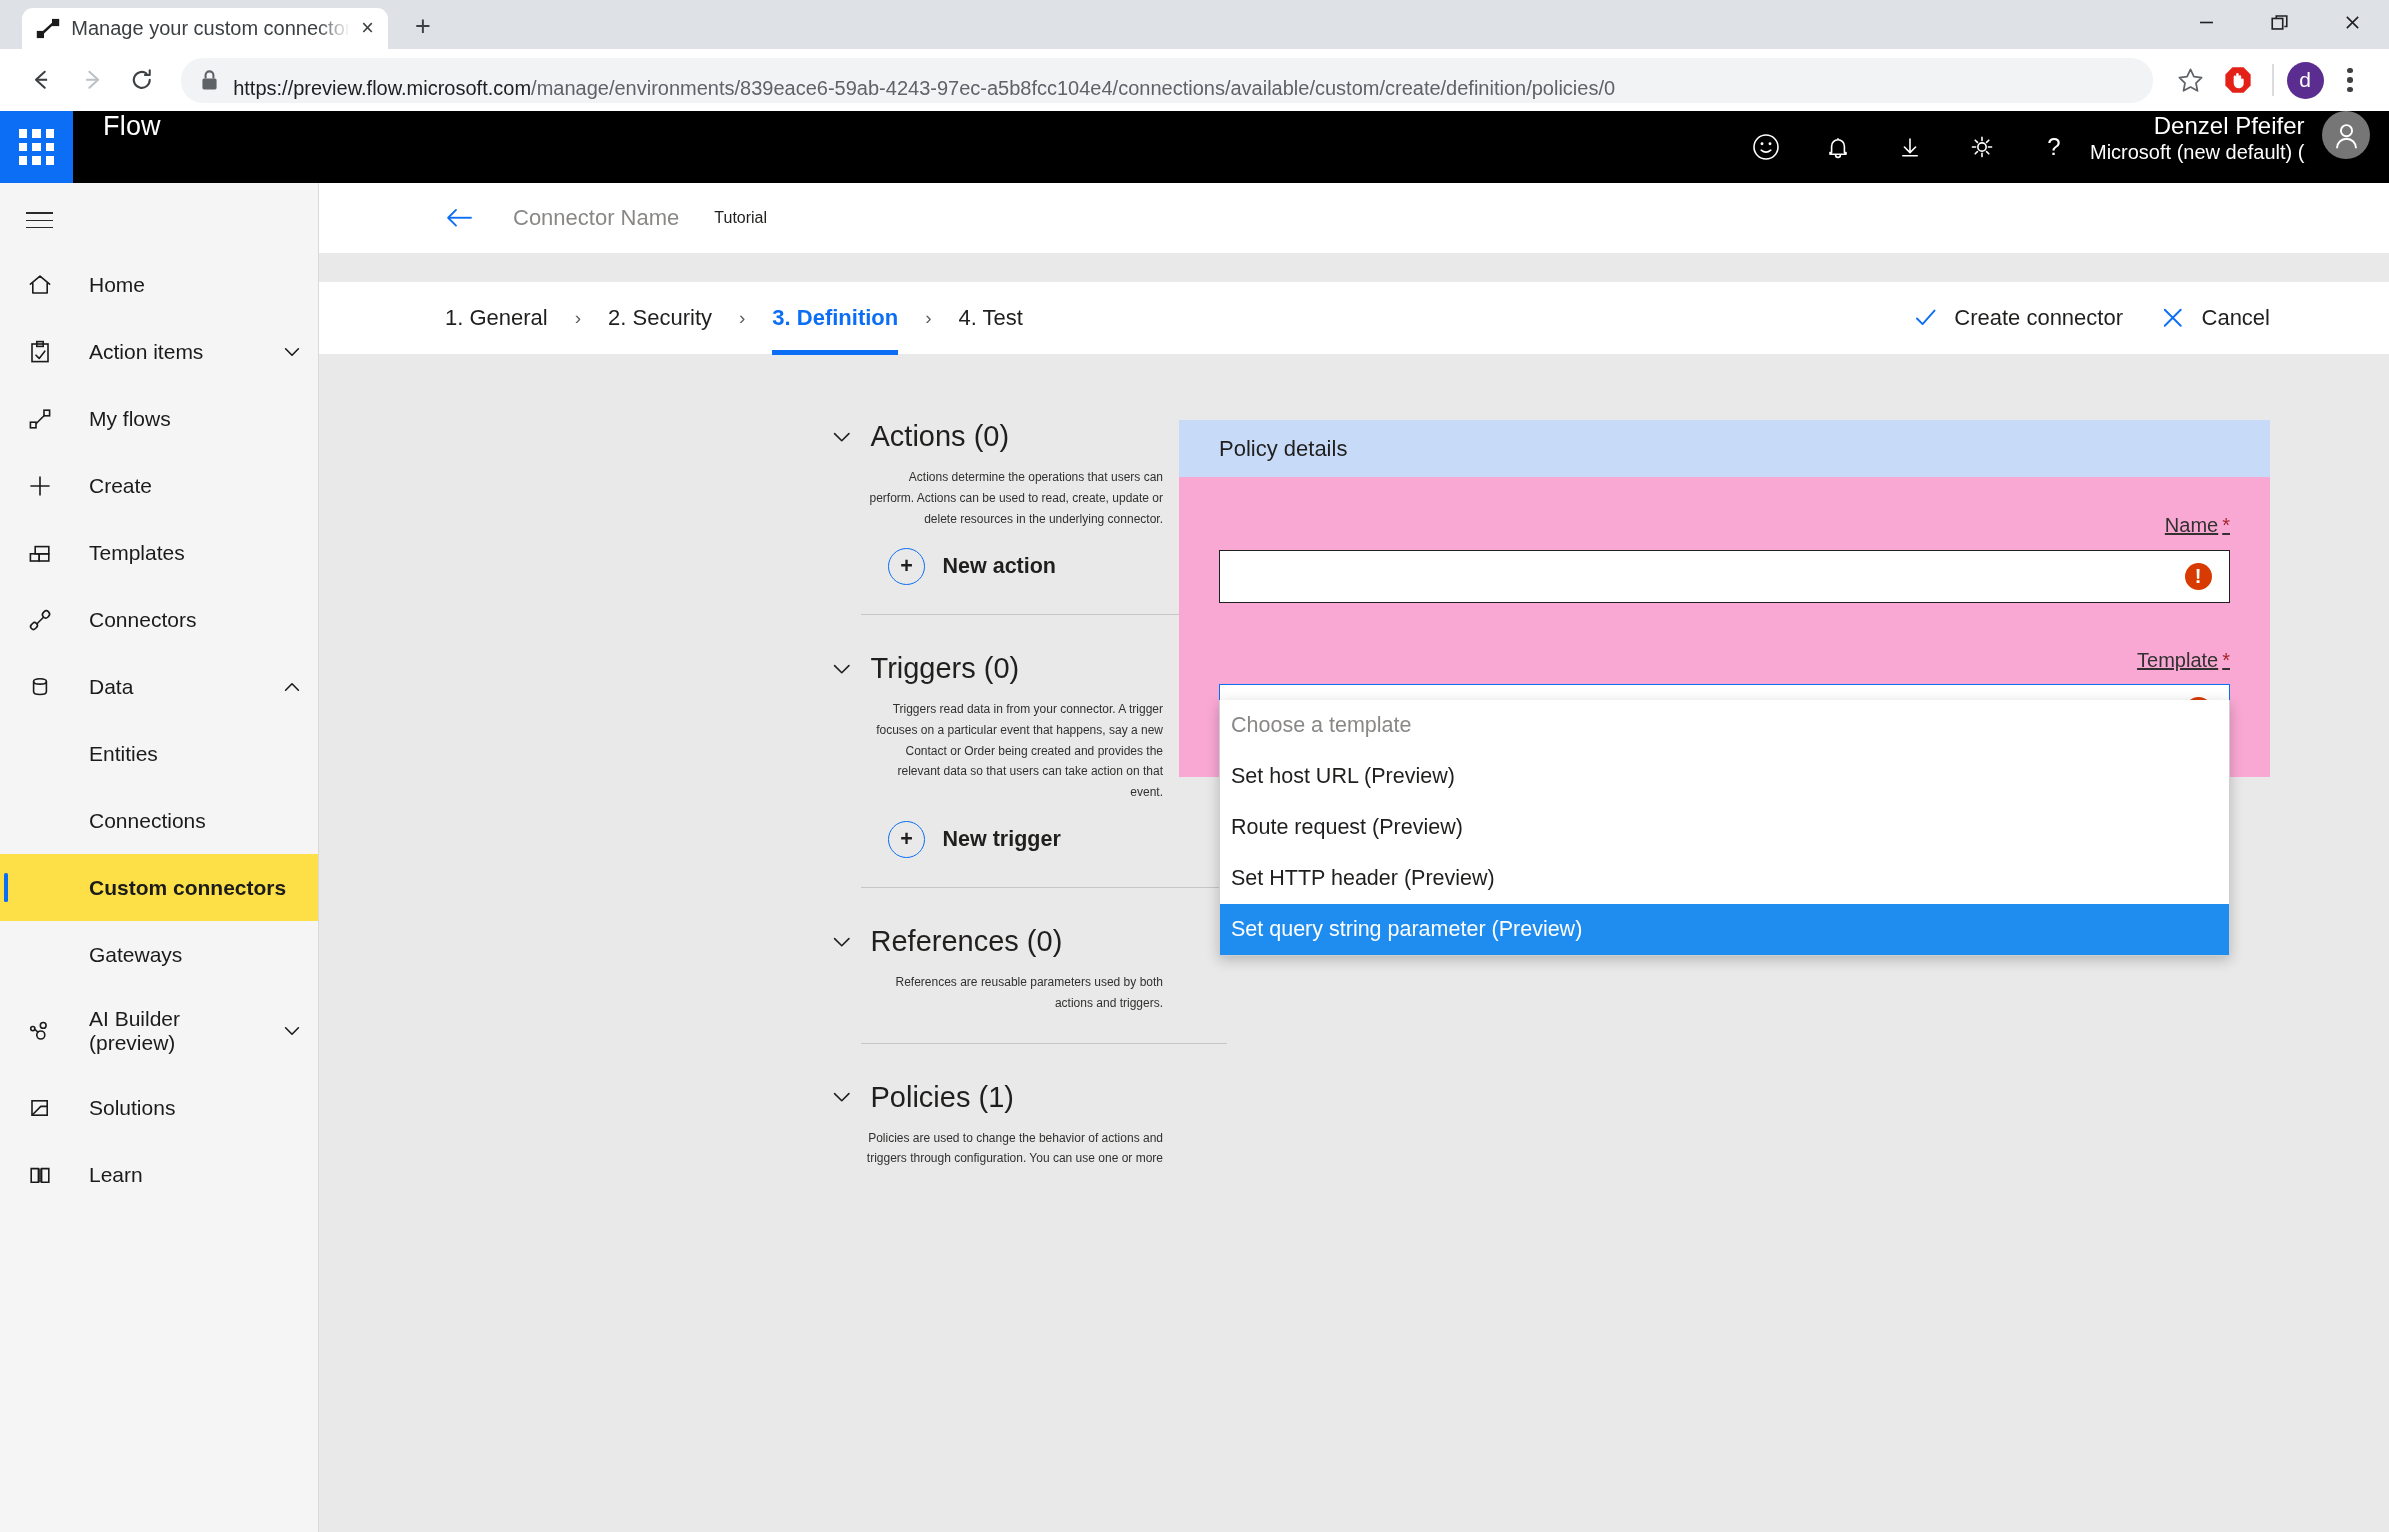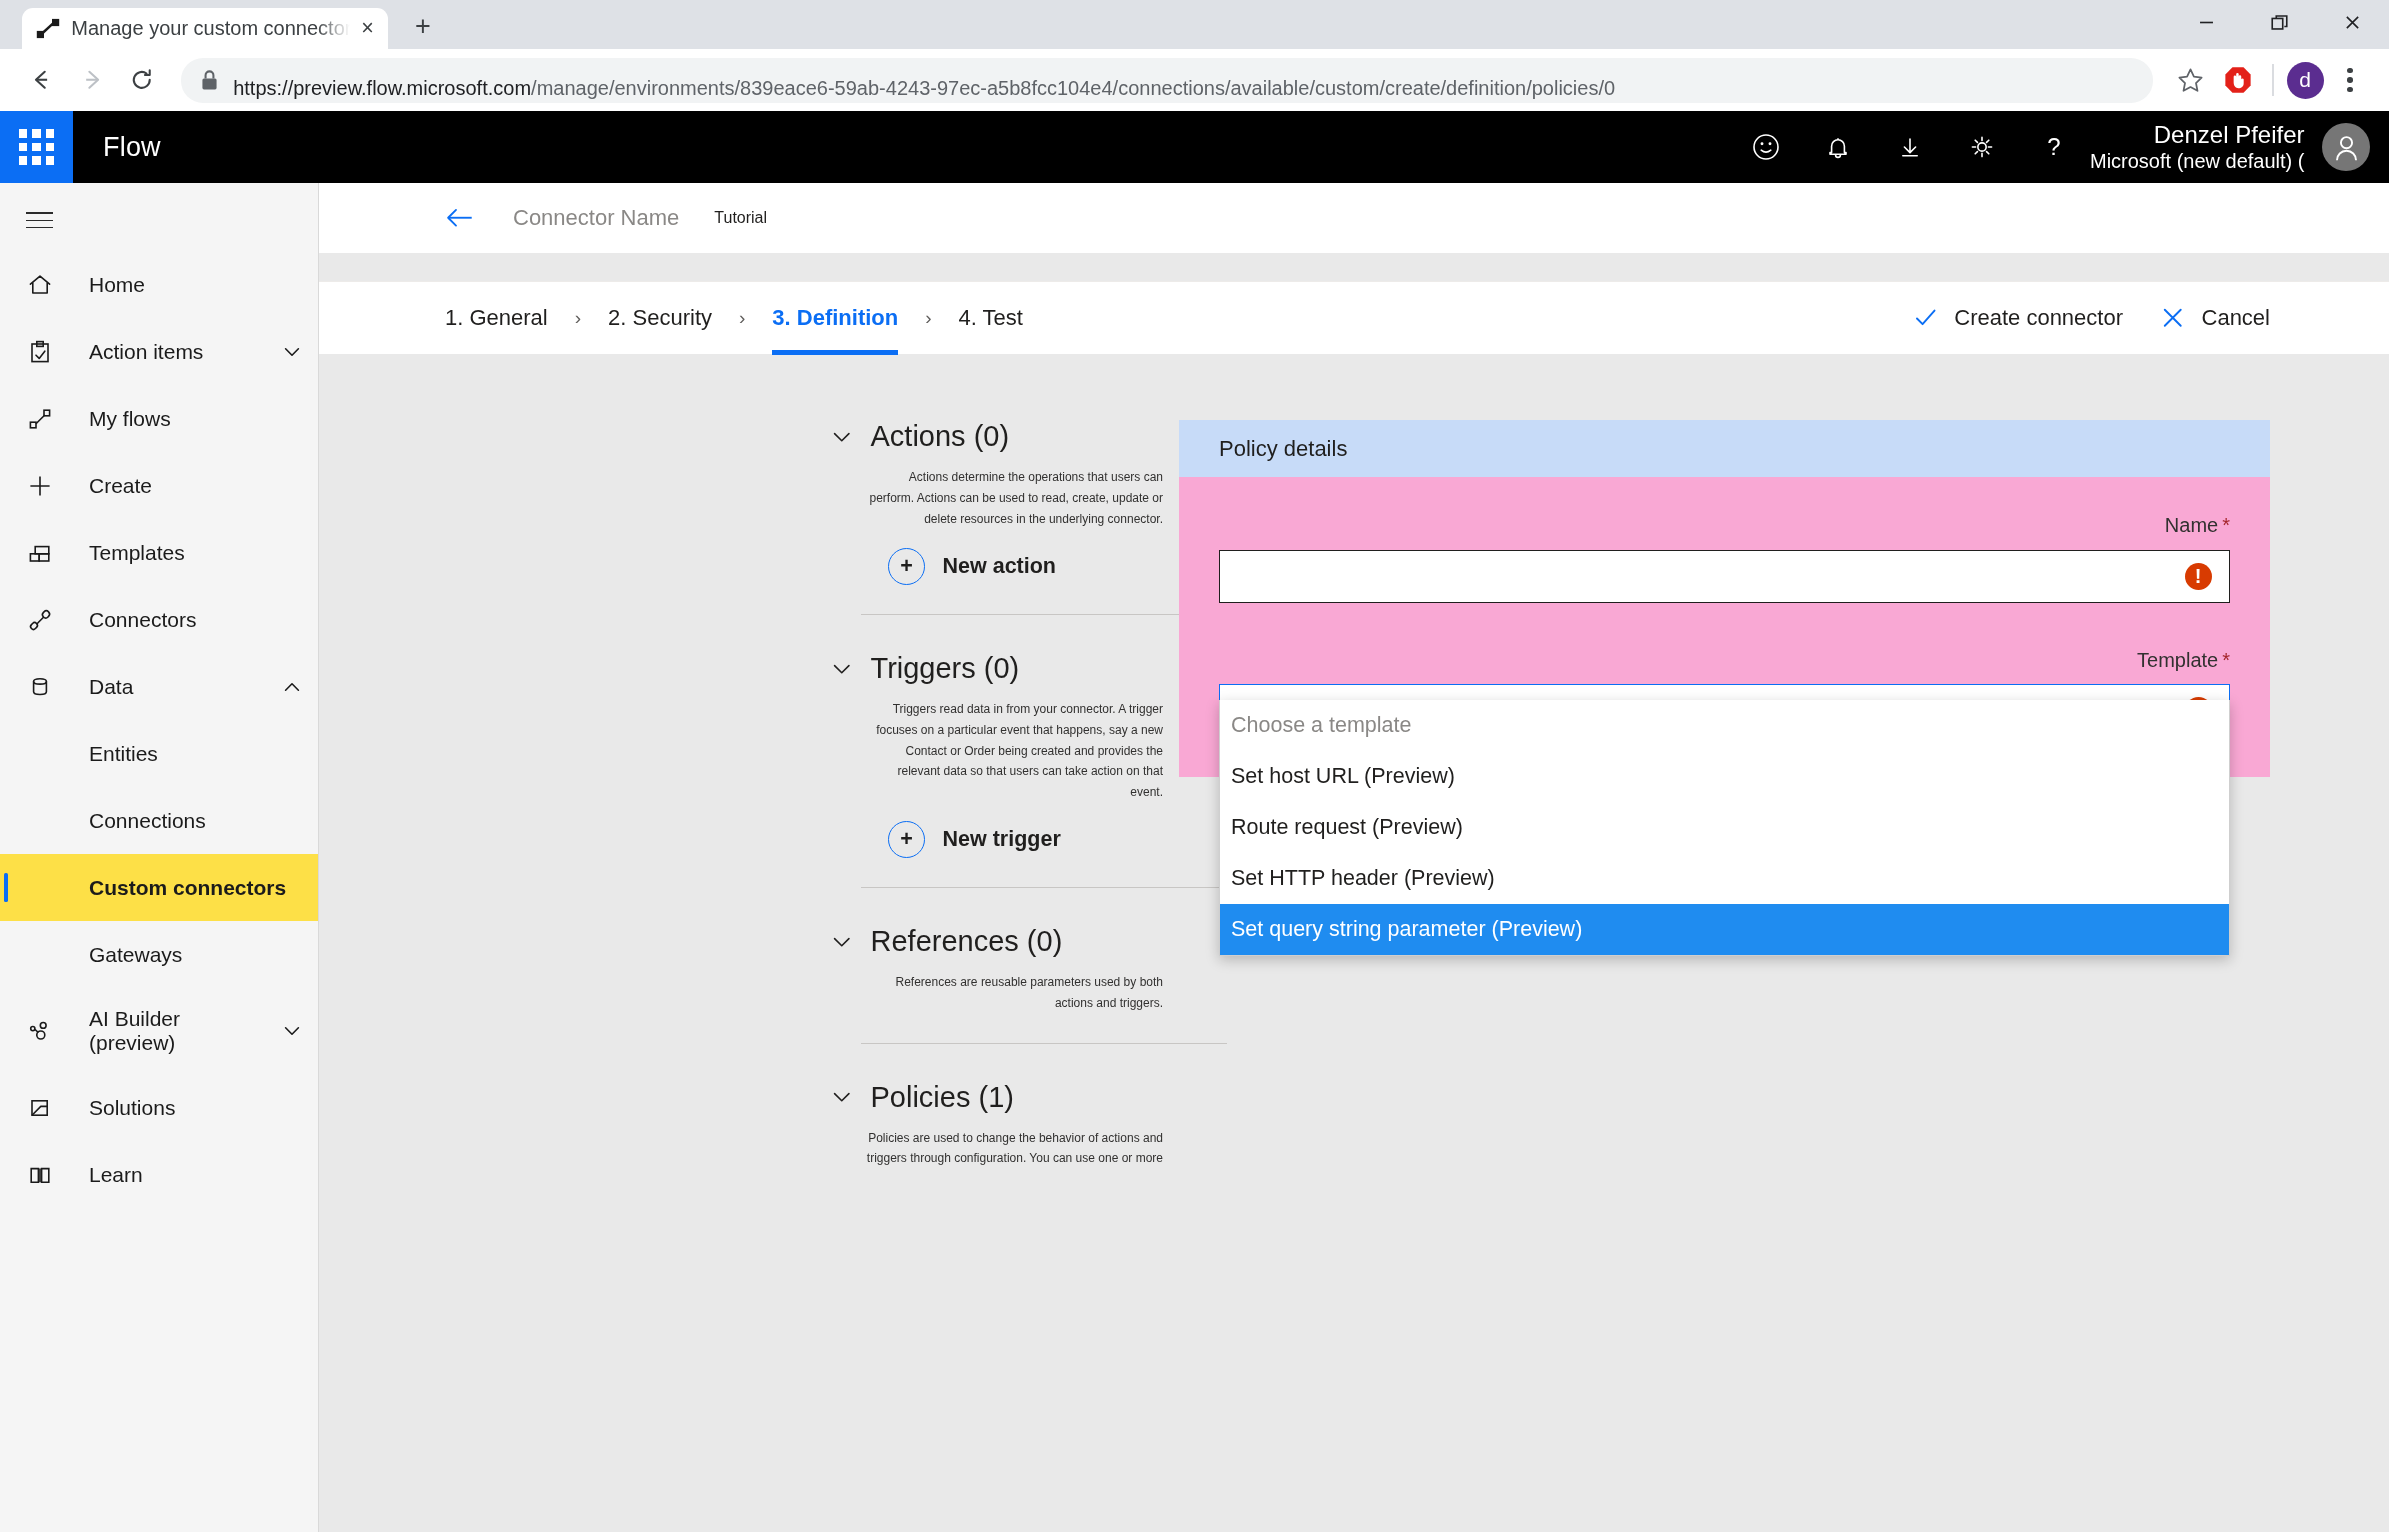--- a/index.html
+++ b/index.html
@@ -60,21 +60,21 @@
   .avatar-d {
     width: 37px; height: 37px; border-radius: 50%; background: #5b2d90;
     color: #fff; font-size: 21px; display: flex; align-items: center;
     justify-content: center; cursor: pointer;
   }
   .kebab { display: flex; flex-direction: column; gap: 4px; cursor: pointer; }
   .kebab i { width: 5.6px; height: 5.6px; border-radius: 50%; background: #3c4043; display: block; }
 
   
   .app-header {
-    height: 72px; background: #000000; display: flex; align-items: center;
+    height: 72px; background: #000000; display: flex; align-items: flex-start;
     color: #fff;
   }
   .waffle {
     width: 73px; height: 72px; background: #0b6ef4;
     display: flex; align-items: center; justify-content: center; cursor: pointer;
   }
   .waffle-grid { display: grid; grid-template-columns: repeat(3, 8.8px);
                  grid-gap: 4.8px; }
   .waffle-grid i { width: 8.8px; height: 8.8px; background: #fff; display: block; }
   .brand { font-size: 27px; margin-left: 30px; font-weight: 400; letter-spacing: 0.2px; }
@@ -183,21 +183,21 @@
 
   
   .policy-col { flex: 1 1 auto; padding-right: 159px; position: relative; padding-left: 16px; }
   .policy-card { width: 1091px; background: #f9a8d4; position: relative; }
   .policy-card-head {
     background: #c7dbf8; height: 57px; display: flex; align-items: center;
     padding-left: 40px;
   }
   .policy-card-head span { font-size: 22px; color: #201f1e; }
   .policy-body { padding: 37px 40px 40px 40px; }
-  .field-label { font-size: 20px; color: #323130; margin-bottom: 12.7px; }
+  .field-label { font-size: 20px; color: #323130; margin-bottom: 12.7px; text-decoration: underline; }
   .req { color: #a4262c; margin-left: 4px; }
   .field-box {
     height: 53px; border: 1.6px solid #201f1e; background: #fff;
     display: flex; align-items: center; padding: 0 17.5px; position: relative;
     cursor: text;
   }
   .field-box .val { font-size: 21.5px; color: #201f1e; flex: 1 1 auto; }
   .field-box.combo { border: 1.6px solid #0b6ef4; cursor: pointer; }
   .err-badge {
     width: 27px; height: 27px; border-radius: 50%; background: #d83b01;

